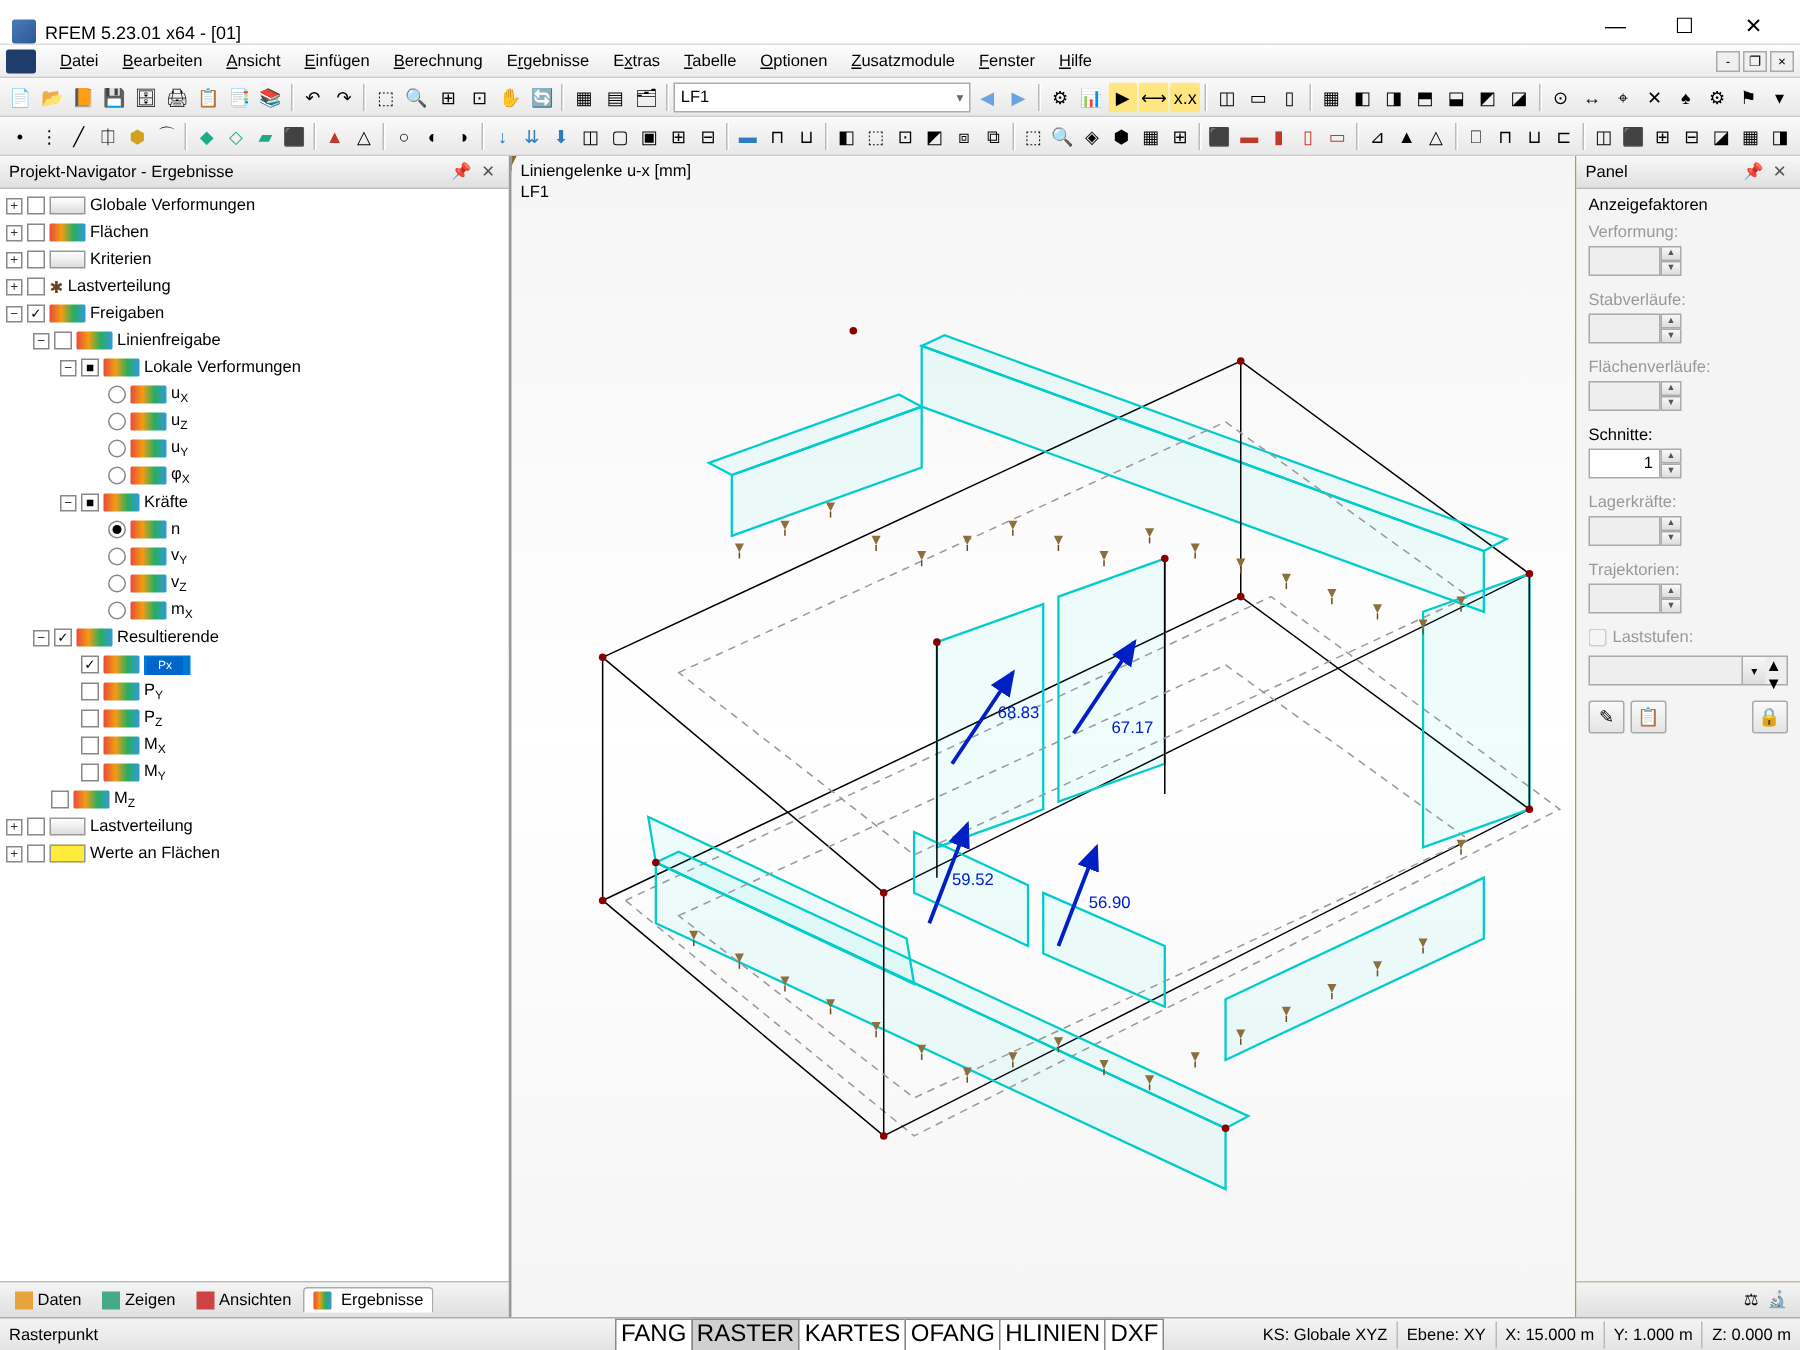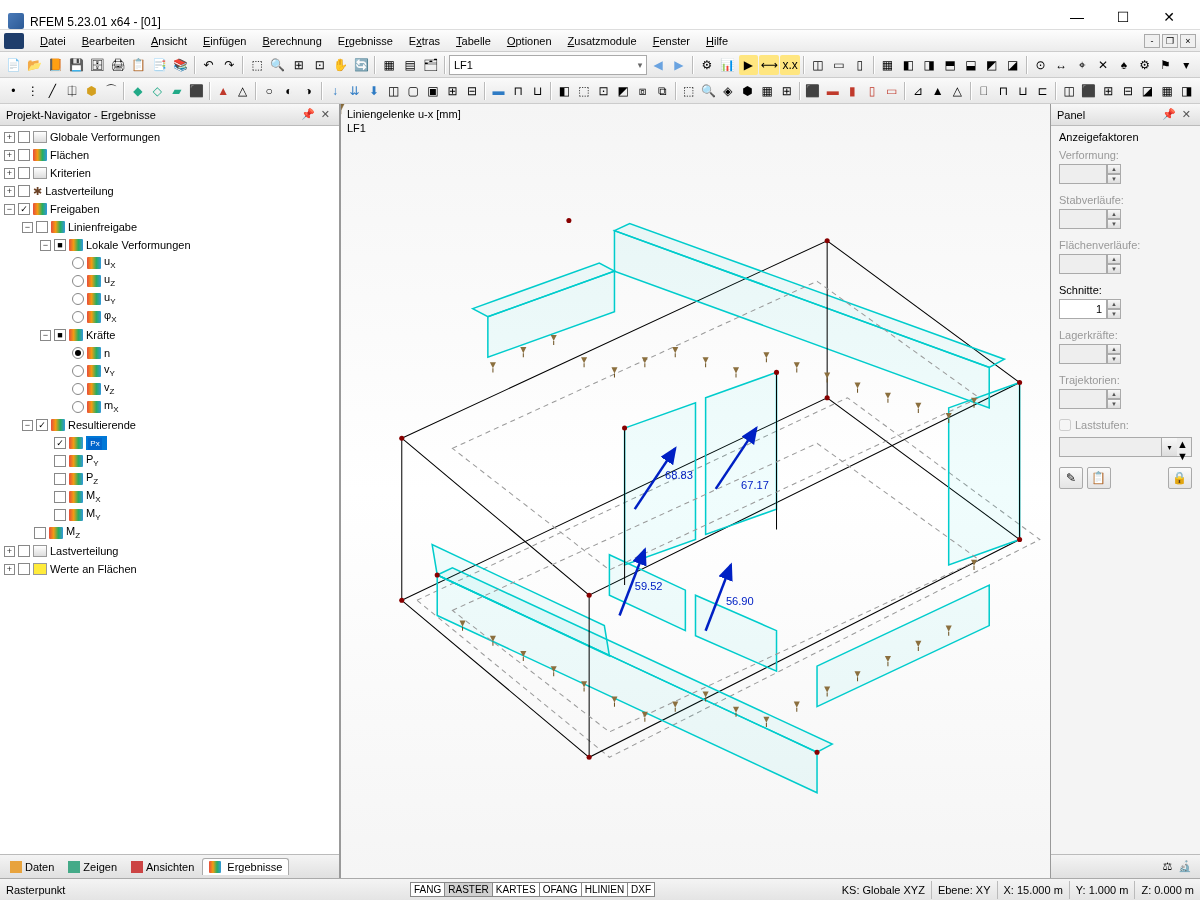--- a/index.html
+++ b/index.html
@@ -27,21 +27,21 @@
 .pin { font-size:11px; color:#555; margin:0 3px; }
 .tree { flex:1; overflow:auto; padding:2px 0; background:#fff; }
 .trow { display:flex; align-items:center; height:18px; padding-left:4px; white-space:nowrap; }
 .trow.sel { background:#fff; }
 .trow.sel .tlabel { background:#0078d7; color:#fff; padding:0 2px; }
 .texp { width:11px; height:11px; border:1px solid #888; background:#fff; margin-right:3px; display:flex; align-items:center; justify-content:center; font-size:9px; line-height:1; color:#333; }
 .texp.empty { border:none; background:transparent; }
 .tchk { width:12px; height:12px; border:1px solid #888; background:#fff; margin-right:3px; display:flex; align-items:center; justify-content:center; font-size:9px; color:#000; }
 .tradio { width:12px; height:12px; border:1px solid #888; border-radius:50%; background:#fff; margin-right:3px; display:flex; align-items:center; justify-content:center; }
 .tradio.on::after { content:""; width:6px; height:6px; background:#000; border-radius:50%; }
-.ticon { width:14px; height:12px; margin-right:3px; display:inline-block; }
+.ticon { width:24px; height:12px; margin-right:3px; display:inline-block; }
 .ticon.fld { background:linear-gradient(#fff,#ddd); border:1px solid #999; }
 .ticon.flag { background:linear-gradient(90deg,#e74c3c,#f39c12,#27ae60,#3498db); border-radius:1px; }
 .ticon.yb { background:#ffeb3b; border:1px solid #999; }
 .ticon.px { background:#0066cc; color:#fff; font-size:8px; text-align:center; line-height:12px; }
 .tlabel { color:#000; }
 .tlabel sub { font-size:8px; }
 .nav-tabs { height:24px; background:linear-gradient(#f4f4f4,#e0e0e0); border-top:1px solid #bbb; display:flex; align-items:center; padding:0 4px; gap:2px; }
 .ntab { padding:2px 6px; display:flex; align-items:center; gap:3px; font-size:11px;text-align:center; }
 .ntab.active { background:#fff; border:1px solid #aaa; border-bottom:none; border-radius:3px 3px 0 0; }
 .ntab .ni { width:12px; height:12px; }
@@ -63,21 +63,21 @@
 .pchk input { width:12px; height:12px; }
 .combo { width:100%; height:20px; background:#eee; border:1px solid #aaa; display:flex; }
 .combo span { flex:1; }
 .combo .cbtn { width:16px; background:linear-gradient(#f8f8f8,#ddd); border-left:1px solid #aaa; font-size:8px; display:flex; align-items:center; justify-content:center; }
 .pbtns { display:flex; gap:4px; margin-top:10px; }
 .pbtn { width:24px; height:22px; background:linear-gradient(#fafafa,#e4e4e4); border:1px solid #aaa; border-radius:2px; display:flex; align-items:center; justify-content:center; font-size:12px; }
 .pbtn.right { margin-left:auto; }
 .statusbar { height:22px; background:linear-gradient(#f4f4f4,#e4e4e4); border-top:1px solid #aaa; display:flex; align-items:center; font-size:11px; }
 .statusbar .cell { padding:0 6px; border-right:1px solid #bbb; height:18px; display:flex; align-items:center; }
 .status-tabs { display:flex; margin-left:60px; }
-.stab { padding:1px 3px; border:1px solid #888; background:#fff; font-size:10px; margin-right:-1px; }
+.stab { padding:1px 3px; border:1px solid #888; background:#fff; font-size:16px; margin-right:-1px; }
 .stab.active { background:#d0d0d0; }
 svg text { font-family:Arial,sans-serif; }
 </style>
 </head>
 <body>
 
 <div class="titlebar">
   <div class="app-icon"></div>
   <div class="title">RFEM 5.23.01 x64 - [01]</div>
   <div class="winbtns">

